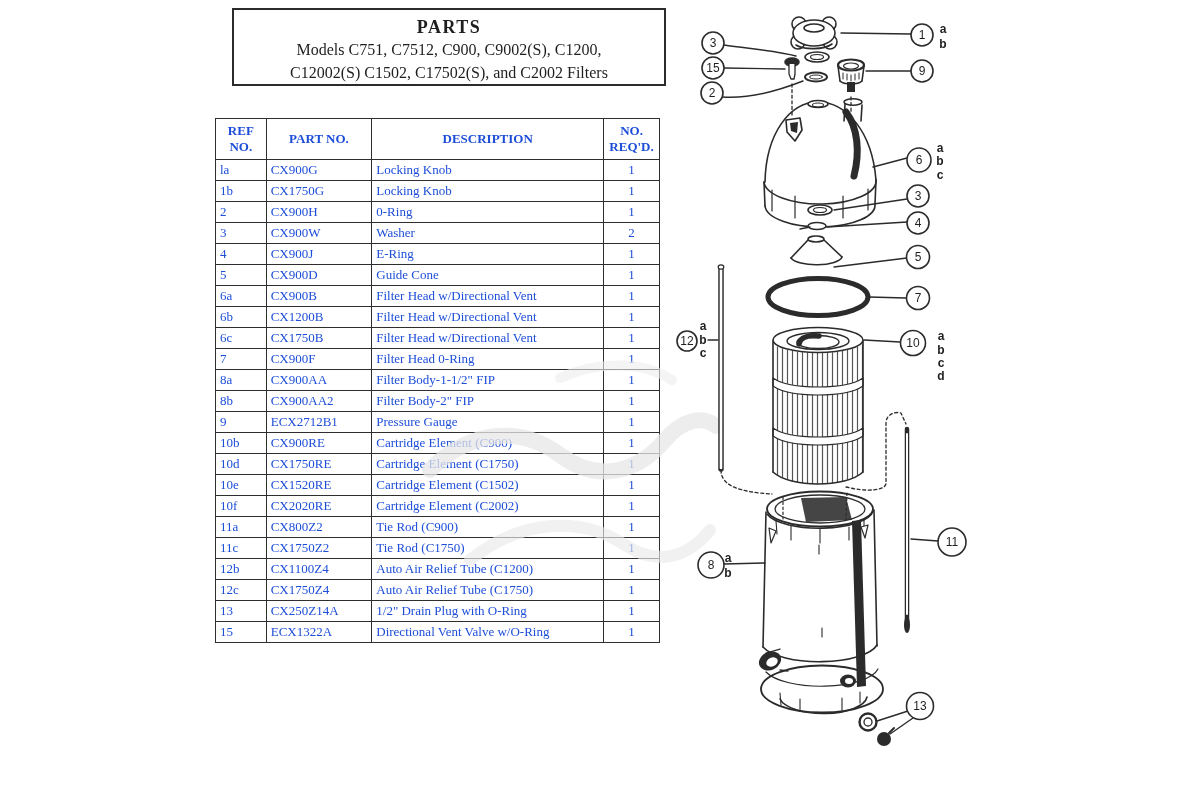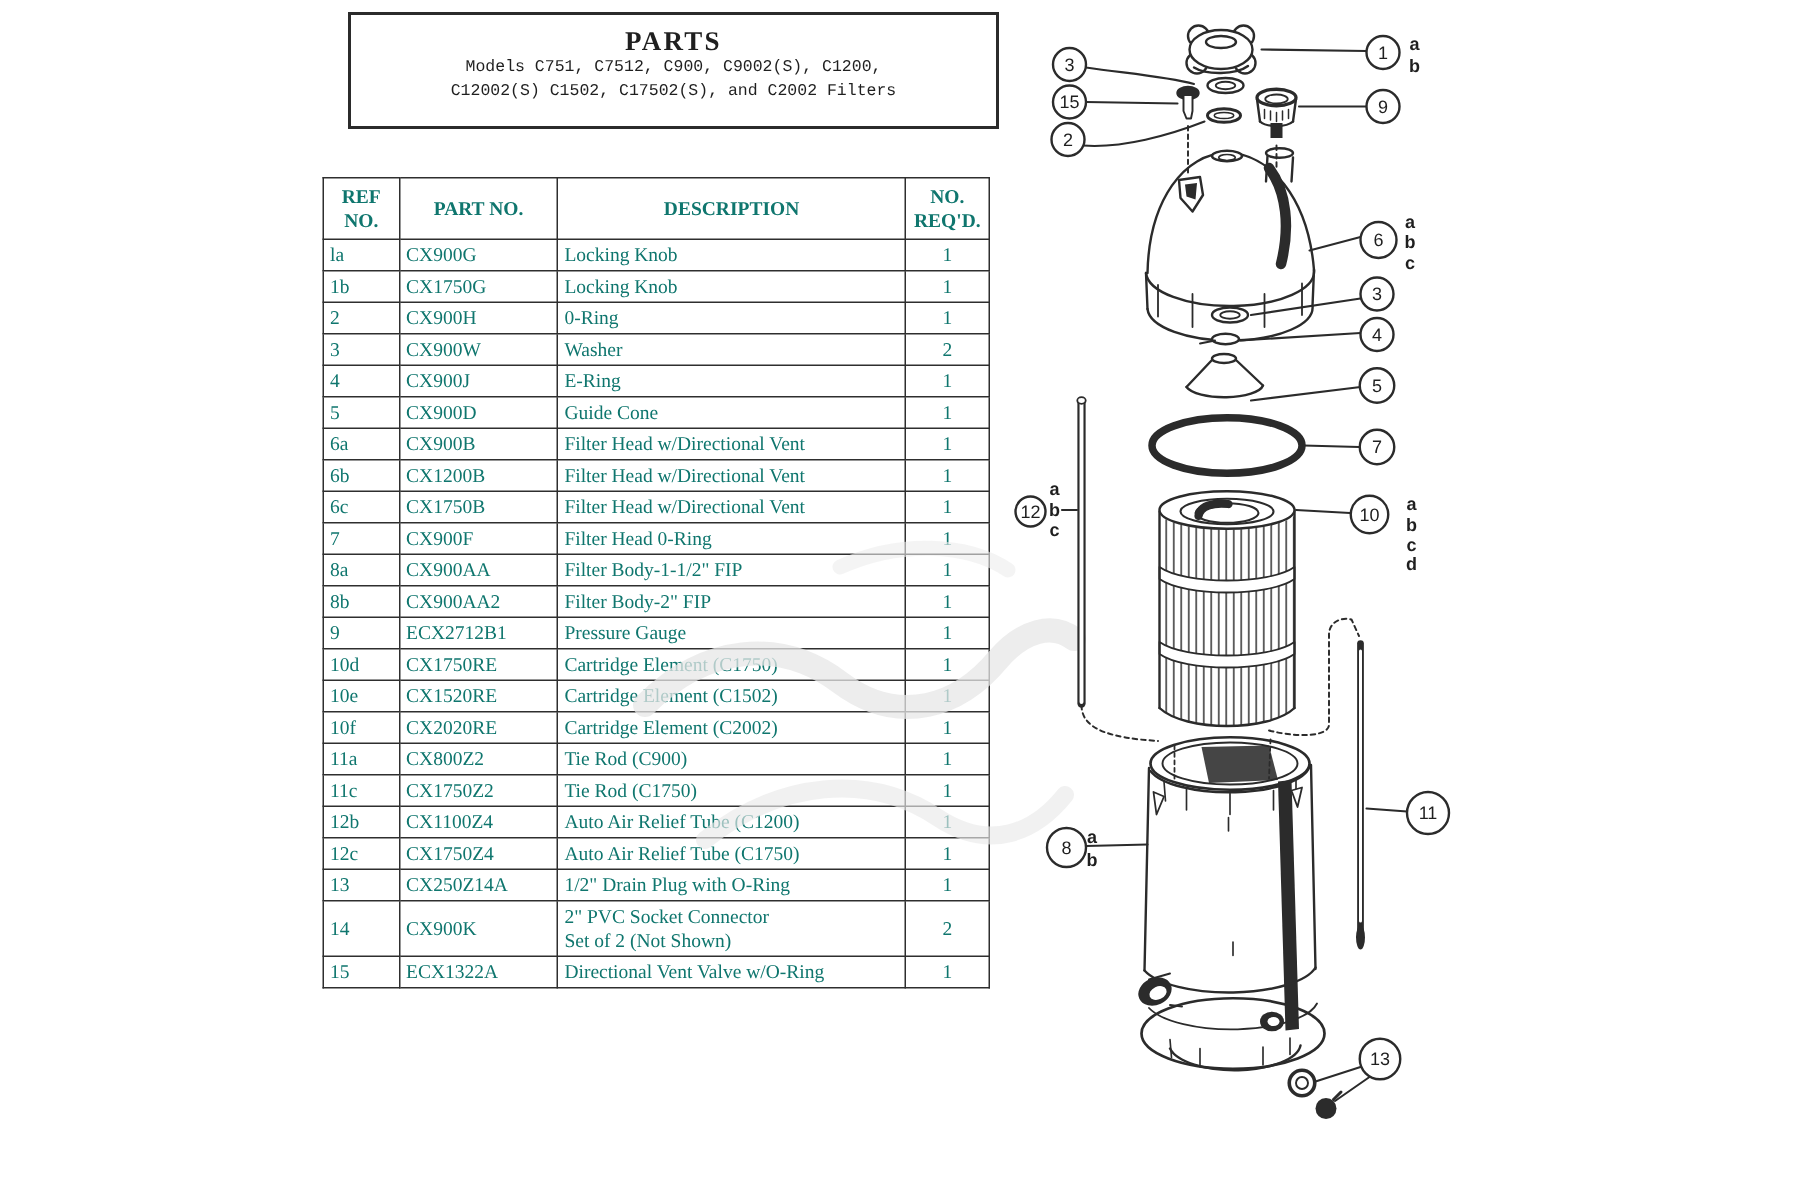--- a/index.html
+++ b/index.html
@@ -3,25 +3,25 @@
 <meta charset="utf-8">
 <style>
   html,body{margin:0;padding:0;background:#ffffff;}
   .page{position:relative;width:1200px;height:800px;background:#ffffff;overflow:hidden;
         font-family:"Liberation Serif","DejaVu Serif",serif;color:#1f1f1f;}
 
   
   .title-box{position:absolute;left:232px;top:8px;width:434px;height:78px;
              border:2px solid #2b2b2b;box-sizing:border-box;text-align:center;}
   .title-box .title{font-size:18px;font-weight:bold;letter-spacing:1.5px;margin-top:7px;}
-  .title-box .subtitle{font-size:11px;line-height:1.45;font-family:Liberation Mono, monospace;}
+  .title-box .subtitle{font-size:16px;line-height:1.45;}
 
   
   table.parts{position:absolute;left:215px;top:118px;width:445px;border-collapse:collapse;
-              table-layout:fixed;font-size:13px;color:#0f766e;}
+              table-layout:fixed;font-size:13px;color:#1d4ed8;}
   table.parts th, table.parts td{border:1.5px solid #2e2e2e;padding:2px 4px;line-height:16px;
               overflow:hidden;}
   table.parts th{font-weight:bold;text-align:center;white-space:pre-line;padding:4px 2px;font-size:13px;}
   td.c-ref{width:44px;padding-left:12px;margin-top:48px;}
   td.c-part{width:97px;padding-left:9px;}
   td.c-desc{width:219px;padding-left:8px;white-space:pre-line;}
   td.c-qty{width:49px;text-align:center;}
   th.h-ref{width:44px;} th.h-part{width:97px;} th.h-desc{width:219px;} th.h-qty{width:49px;}
 
   
@@ -124,20 +124,26 @@
       <td class="c-desc">Filter Body-2" FIP</td>
       <td class="c-qty">1</td>
     </tr>
         <tr>
       <td class="c-ref">9</td>
       <td class="c-part">ECX2712B1</td>
       <td class="c-desc">Pressure Gauge</td>
       <td class="c-qty">1</td>
     </tr>
         <tr>
+      <td class="c-ref">10b</td>
+      <td class="c-part">CX900RE</td>
+      <td class="c-desc">Cartridge Element (C900)</td>
+      <td class="c-qty">1</td>
+    </tr>
+        <tr>
       <td class="c-ref">10d</td>
       <td class="c-part">CX1750RE</td>
       <td class="c-desc">Cartridge Element (C1750)</td>
       <td class="c-qty">1</td>
     </tr>
         <tr>
       <td class="c-ref">10e</td>
       <td class="c-part">CX1520RE</td>
       <td class="c-desc">Cartridge Element (C1502)</td>
       <td class="c-qty">1</td>
@@ -170,27 +176,20 @@
       <td class="c-ref">12c</td>
       <td class="c-part">CX1750Z4</td>
       <td class="c-desc">Auto Air Relief Tube (C1750)</td>
       <td class="c-qty">1</td>
     </tr>
         <tr>
       <td class="c-ref">13</td>
       <td class="c-part">CX250Z14A</td>
       <td class="c-desc">1/2" Drain Plug with O-Ring</td>
       <td class="c-qty">1</td>
-    </tr>
-        <tr>
-      <td class="c-ref">14</td>
-      <td class="c-part">CX900K</td>
-      <td class="c-desc">2" PVC Socket Connector
-Set of 2 (Not Shown)</td>
-      <td class="c-qty">2</td>
     </tr>
         <tr>
       <td class="c-ref">15</td>
       <td class="c-part">ECX1322A</td>
       <td class="c-desc">Directional Vent Valve w/O-Ring</td>
       <td class="c-qty">1</td>
     </tr>
       </tbody>
   </table>
 

